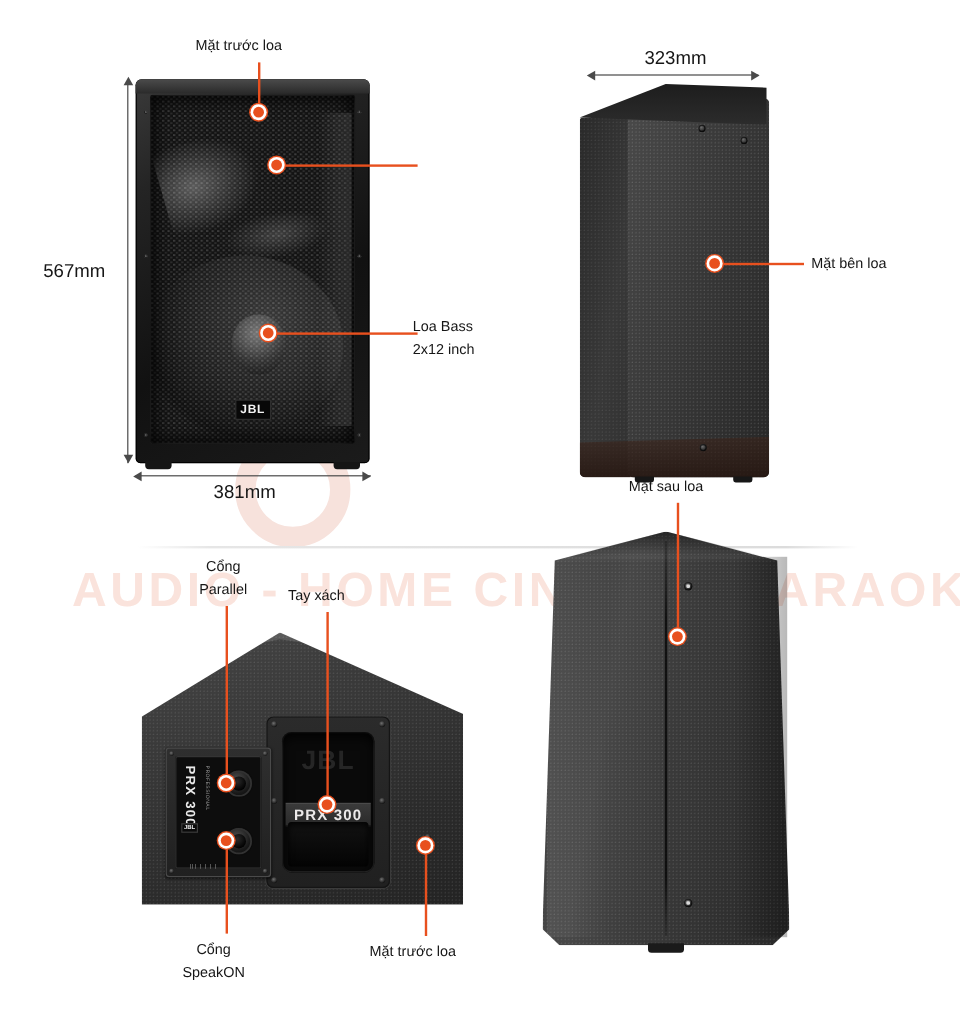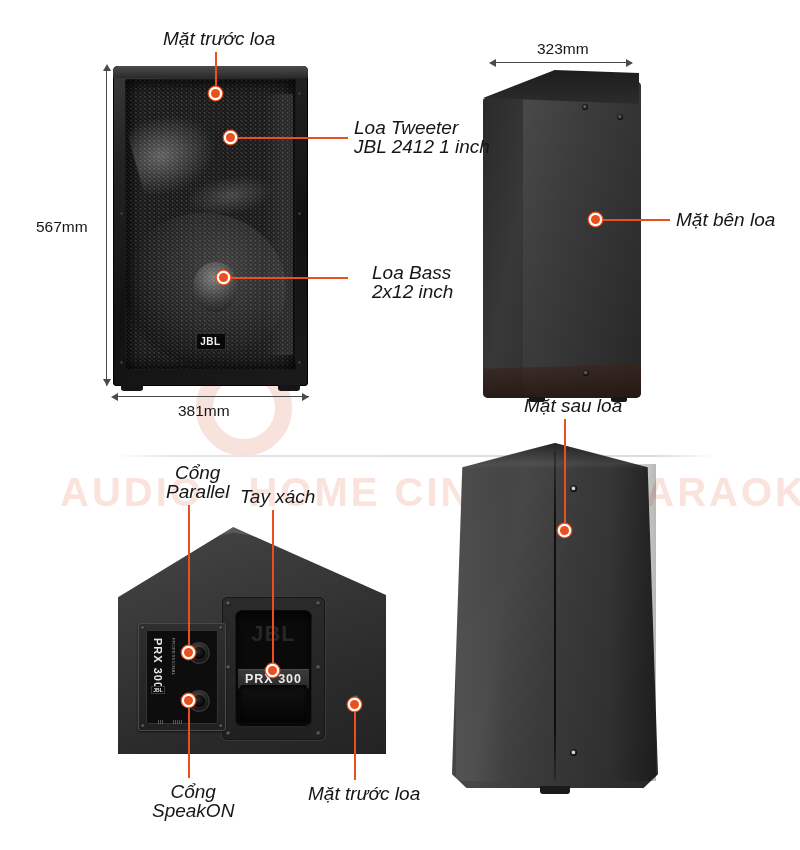--- a/index.html
+++ b/index.html
@@ -33,21 +33,21 @@
   
   .divider {
     position:absolute; left:115px; top:455px; width:600px; height:2px;
     background: linear-gradient(to right, rgba(225,225,225,0) 0%, #e6e6e6 10%, #dcdcdc 90%, rgba(225,225,225,0) 100%);
     z-index: 1;
   }
 
   
   .callout-label {
     position:absolute; z-index: 30;
-    font-size: 19px; color:#161616; line-height: 19px; white-space: pre-line; font-style: italic;
+    font-size: 12px; color:#161616; line-height: 19px; white-space: pre-line;
   }
   .lead-h { position:absolute; height:1.6px; background:#e8501e; z-index: 25; }
   .lead-v { position:absolute; width:1.6px; background:#e8501e; z-index: 25; }
   .dot {
     position:absolute; width:9px; height:9px; border-radius:50%;
     background:#e8501e; box-shadow: 0 0 0 2.2px #ffffff, 0 0 0 3.4px #e8501e;
     z-index: 28;
   }
 
   
@@ -330,26 +330,24 @@
     <div class="scr" style="left:7px;  bottom:22px;"></div>
     <div class="scr" style="right:7px; bottom:22px;"></div>
     <div class="foot" style="left:8px;"></div>
     <div class="foot" style="right:8px;"></div>
   </div>
 
   <div class="callout-label" style="left:163px; top:29px;">Mặt trước loa</div>
   <div class="lead-v" style="left:215px; top:52px;  height:42px;"></div>
   <div class="dot" style="left:211px; top:89px;"></div>
 
-  <div class="callout-label" style="left:354px; top:118px;">Loa Tweeter
-JBL 2412 1 inch</div>
   <div class="lead-h" style="left:230px; top:137px; width:118px;"></div>
   <div class="dot" style="left:226px; top:133px;"></div>
 
-  <div class="callout-label" style="left:372px; top:263px;">Loa Bass
+  <div class="callout-label" style="left:344px; top:263px;">Loa Bass
 2x12 inch</div>
   <div class="lead-h" style="left:228px; top:277px; width:120px;"></div>
   <div class="dot" style="left:219px; top:273px;"></div>
 
   <div class="dim-line v" style="left:106px; top:66px; height:320px;"></div>
   <div class="arw up" style="left:102.5px; top:64px;"></div>
   <div class="arw down" style="left:102.5px; top:379px;"></div>
   <div class="dim-text" style="left:36px; top:218px;">567mm</div>
 
   <div class="dim-line h" style="left:113px; top:396px; width:196px;"></div>

